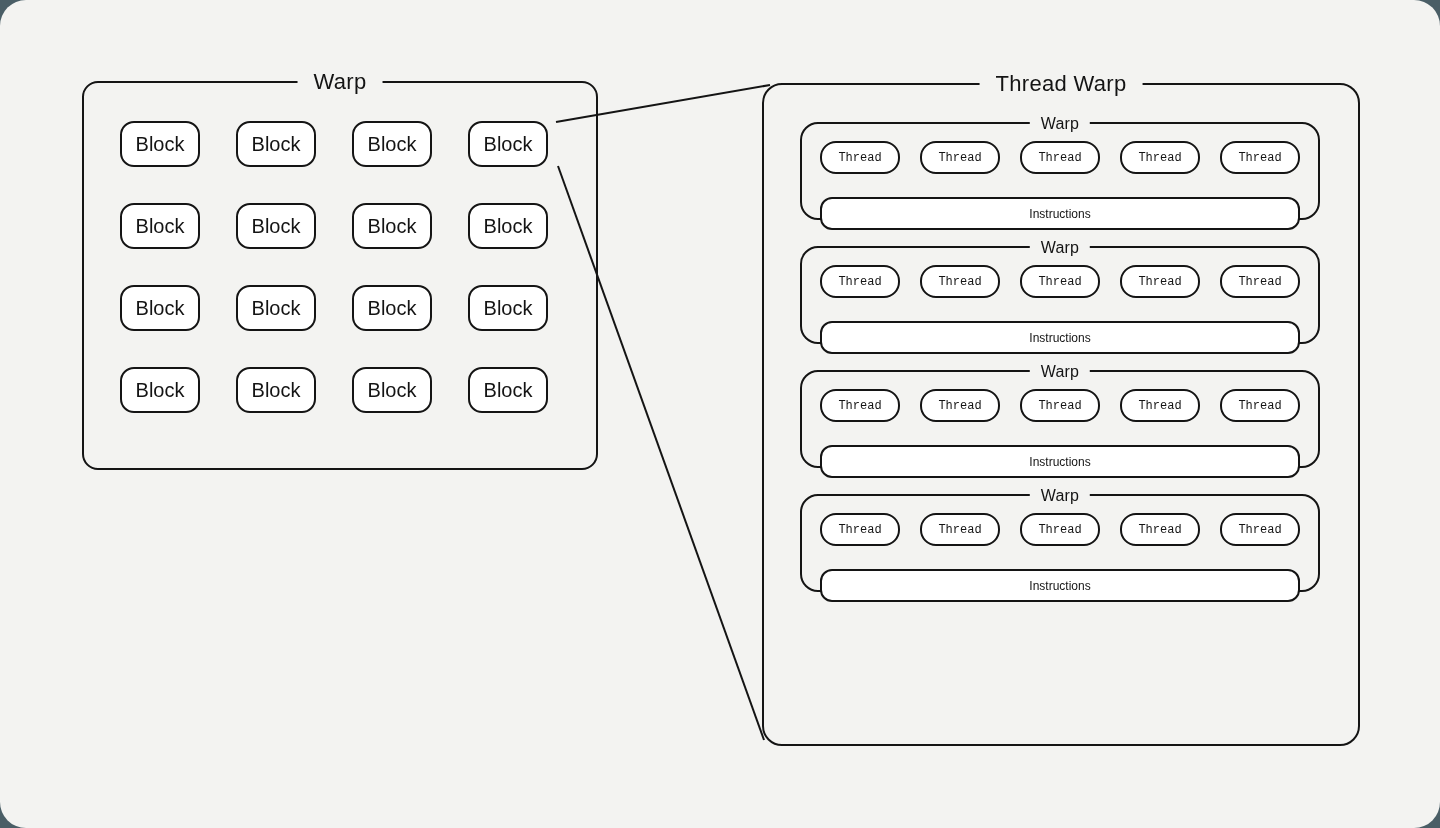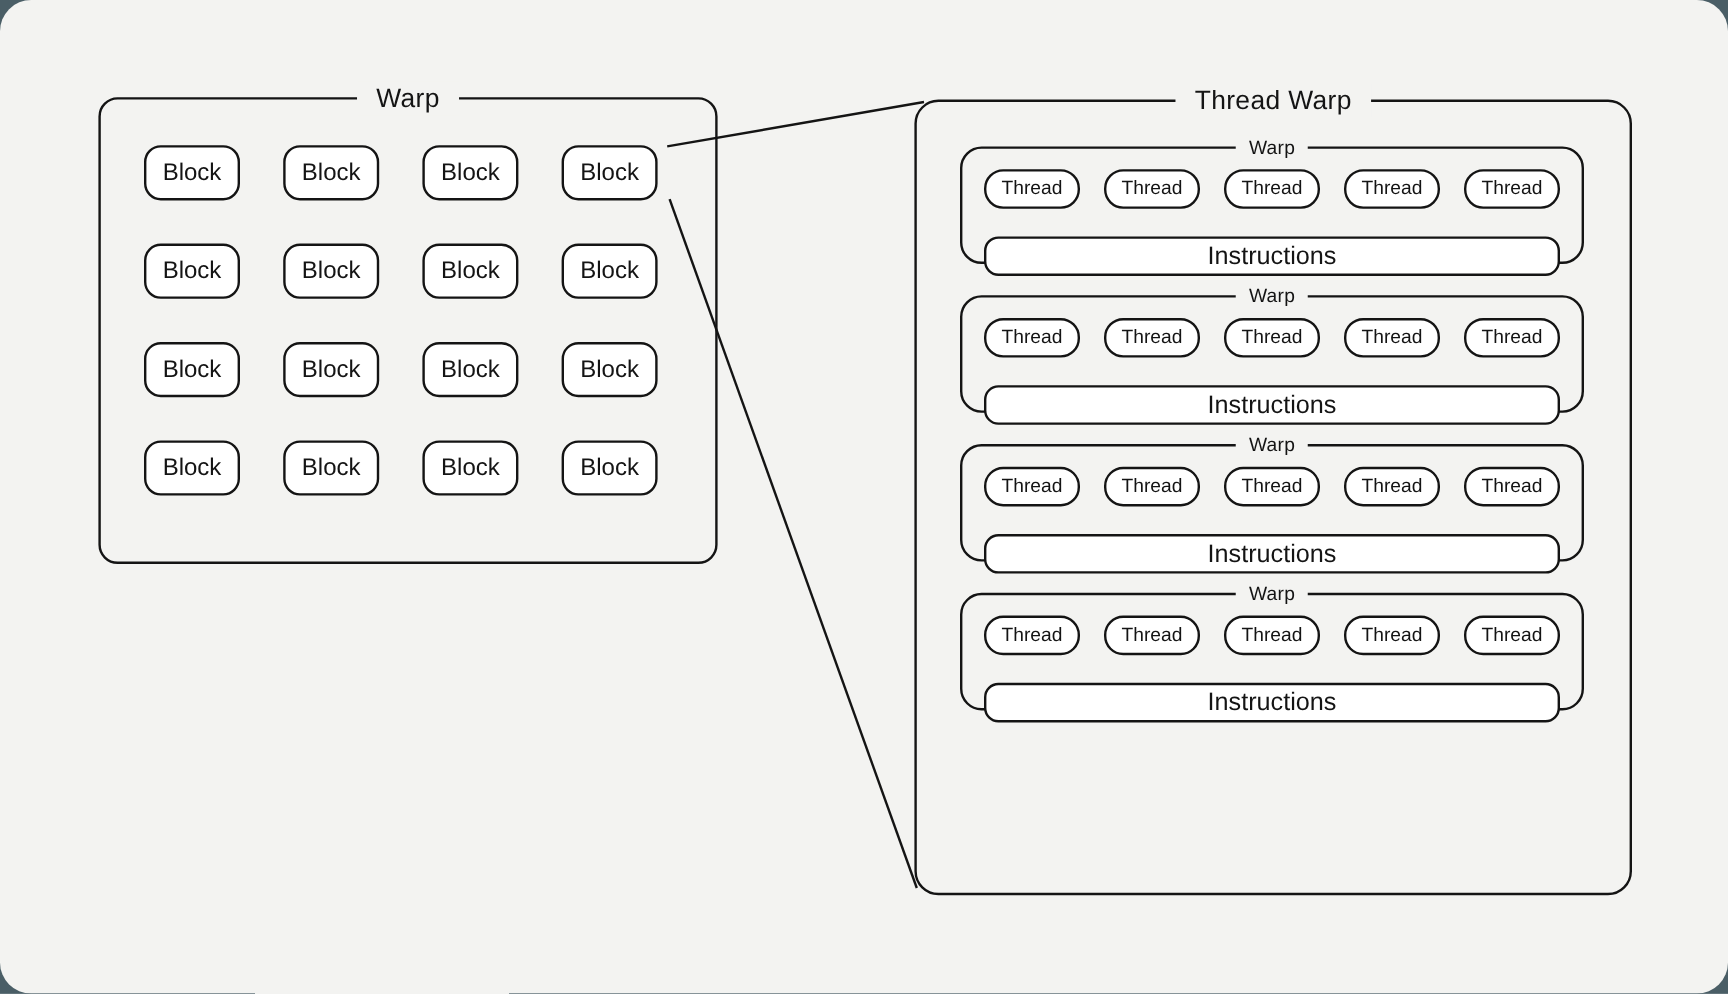--- a/index.html
+++ b/index.html
@@ -99,30 +99,31 @@
   .thread-row {
     display: flex;
     justify-content: space-between;
   }
   .thread-box {
     width: 80px; height: 33px;
     background: var(--box_bg);
     border: 2px solid var(--line);
     border-radius: 16px;
     display: flex; align-items: center; justify-content: center;
-    font-size: 16px;
+    font-size: 12px;
+    font-family: Liberation Mono, monospace;
   }
   .instructions-box {
     margin-top: 23px;
     width: 100%; height: 33px;
     background: var(--box_bg);
     border: 2px solid var(--line);
     border-radius: 12px;
     display: flex; align-items: center; justify-content: center;
-    font-size: 21px;
+    font-size: 12px;
   }
 </style>
 </head>
 <body>
 
 <div class="canvas">
 
   <svg class="connectors" viewBox="0 0 1440 828">
     <line x1="556" y1="122" x2="770" y2="85" stroke="#141414" stroke-width="2"></line>
     <line x1="558" y1="166" x2="764" y2="740" stroke="#141414" stroke-width="2"></line>

